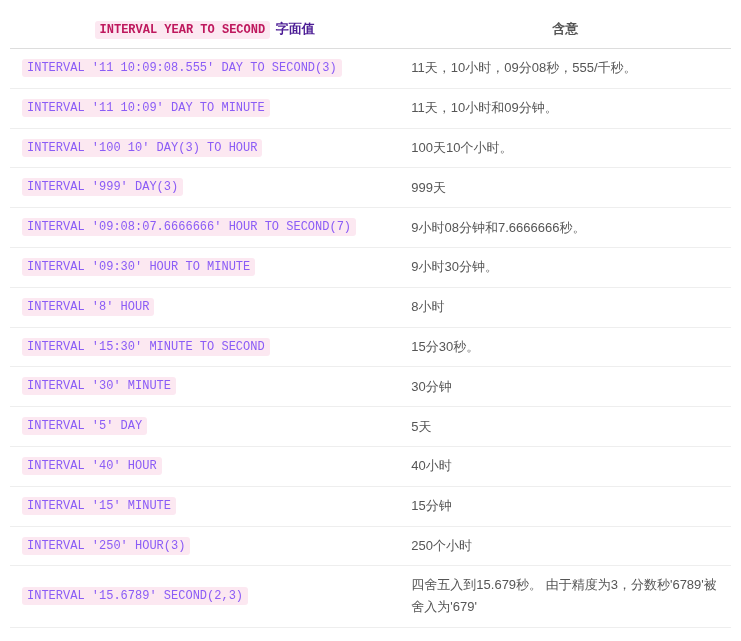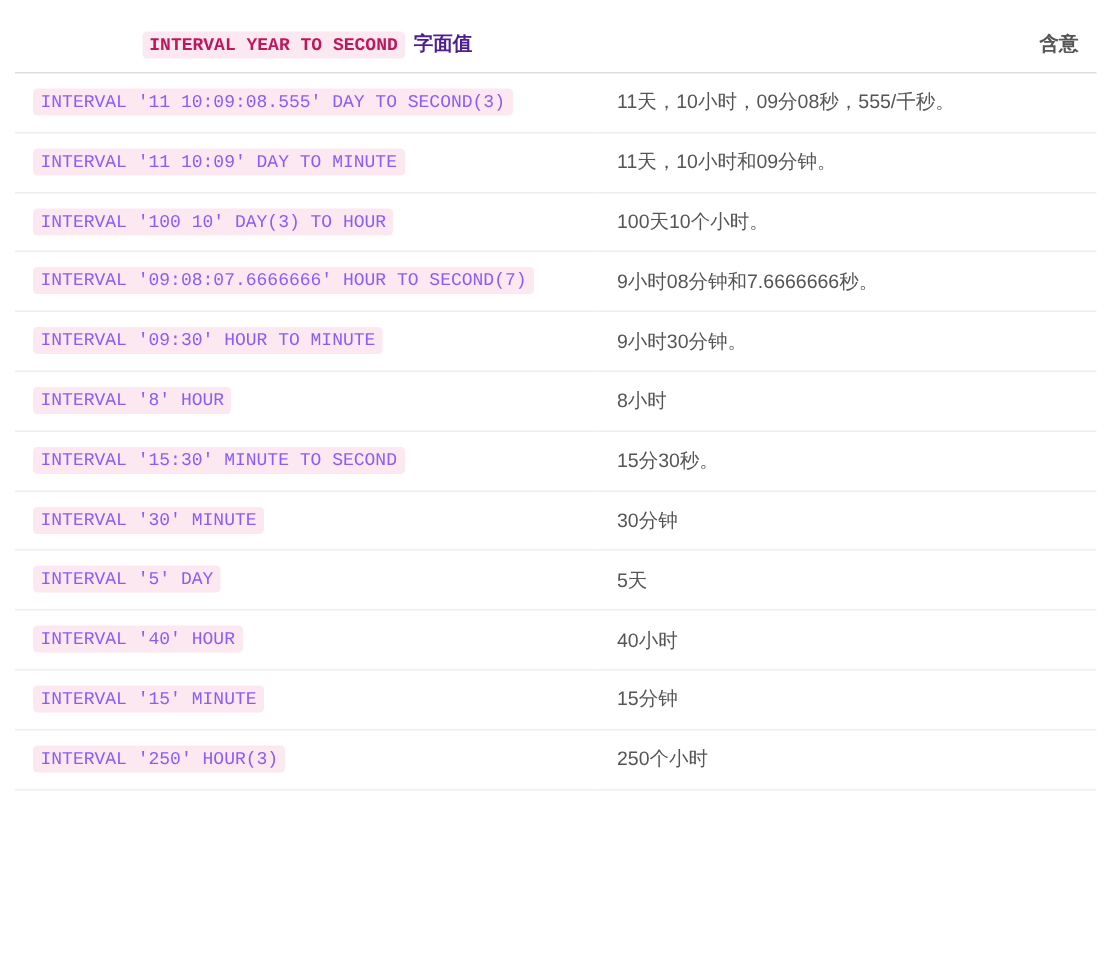--- a/index.html
+++ b/index.html
@@ -14,21 +14,21 @@
       background: #fff;
       padding: 10px;
     }
     table {
       width: 100%;
       border-collapse: collapse;
       background: #fff;
     }
     th {
       padding: 10px 12px;
-      text-align: right;
+      text-align: center;
       font-weight: bold;
       border-bottom: 1px solid #ddd;
       color: #555;
       vertical-align: middle;
     }
     th:first-child {
       text-align: center;
     }
     td {
       padding: 8px 12px;
@@ -88,20 +88,24 @@
       </tr>
       <tr>
         <td class="col-code"><code>INTERVAL '11 10:09' DAY TO MINUTE</code></td>
         <td class="col-meaning">11天，10小时和09分钟。</td>
       </tr>
       <tr>
         <td class="col-code"><code>INTERVAL '100 10' DAY(3) TO HOUR</code></td>
         <td class="col-meaning">100天10个小时。</td>
       </tr>
       <tr>
+        <td class="col-code"><code>INTERVAL '999' DAY(3)</code></td>
+        <td class="col-meaning">999天</td>
+      </tr>
+      <tr>
         <td class="col-code"><code>INTERVAL '09:08:07.6666666' HOUR TO SECOND(7)</code></td>
         <td class="col-meaning">9小时08分钟和7.6666666秒。</td>
       </tr>
       <tr>
         <td class="col-code"><code>INTERVAL '09:30' HOUR TO MINUTE</code></td>
         <td class="col-meaning">9小时30分钟。</td>
       </tr>
       <tr>
         <td class="col-code"><code>INTERVAL '8' HOUR</code></td>
         <td class="col-meaning">8小时</td>
@@ -123,14 +127,18 @@
         <td class="col-meaning">40小时</td>
       </tr>
       <tr>
         <td class="col-code"><code>INTERVAL '15' MINUTE</code></td>
         <td class="col-meaning">15分钟</td>
       </tr>
       <tr>
         <td class="col-code"><code>INTERVAL '250' HOUR(3)</code></td>
         <td class="col-meaning">250个小时</td>
       </tr>
+      <tr>
+        <td class="col-code"><code>INTERVAL '15.6789' SECOND(2,3)</code></td>
+        <td class="col-meaning">四舍五入到15.679秒。 由于精度为3，分数秒'6789'被舍入为'679'</td>
+      </tr>
     </tbody>
 </table>
 
 </body></html>

